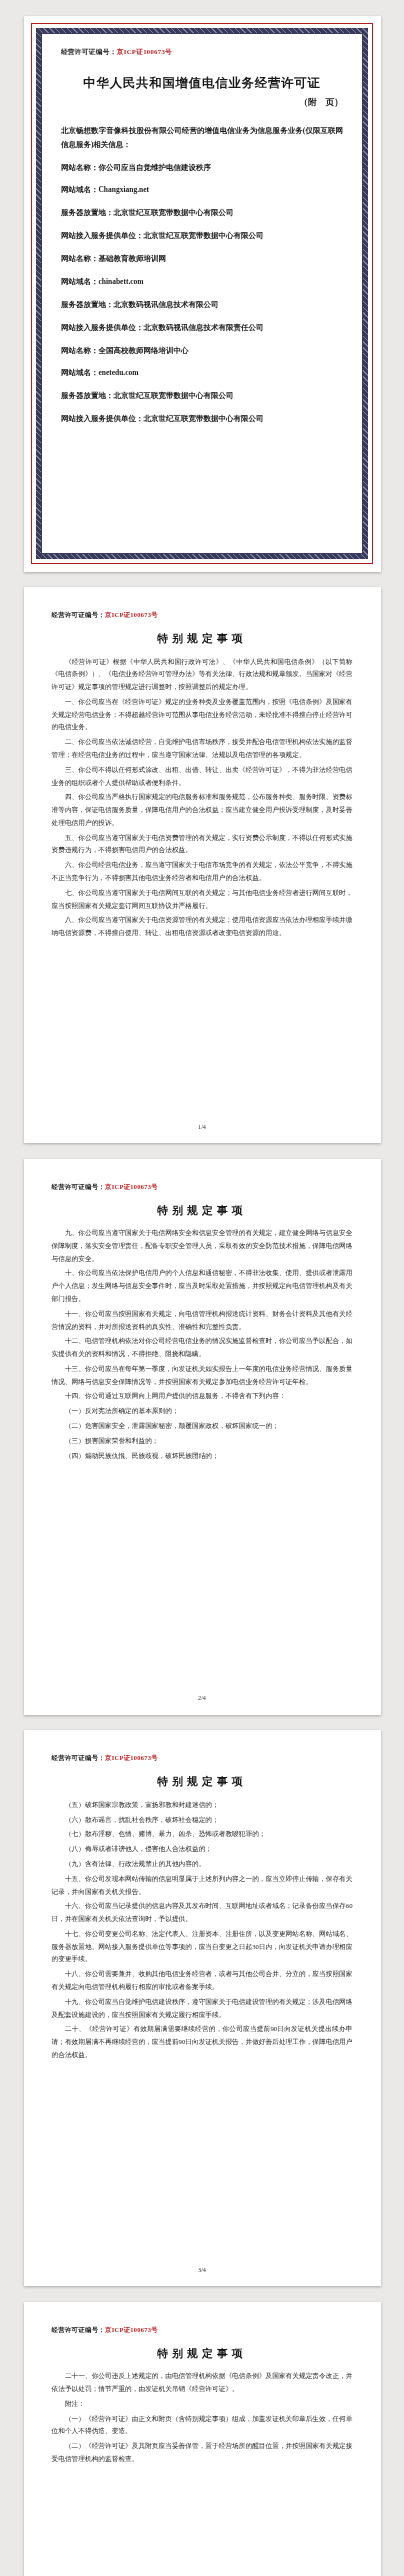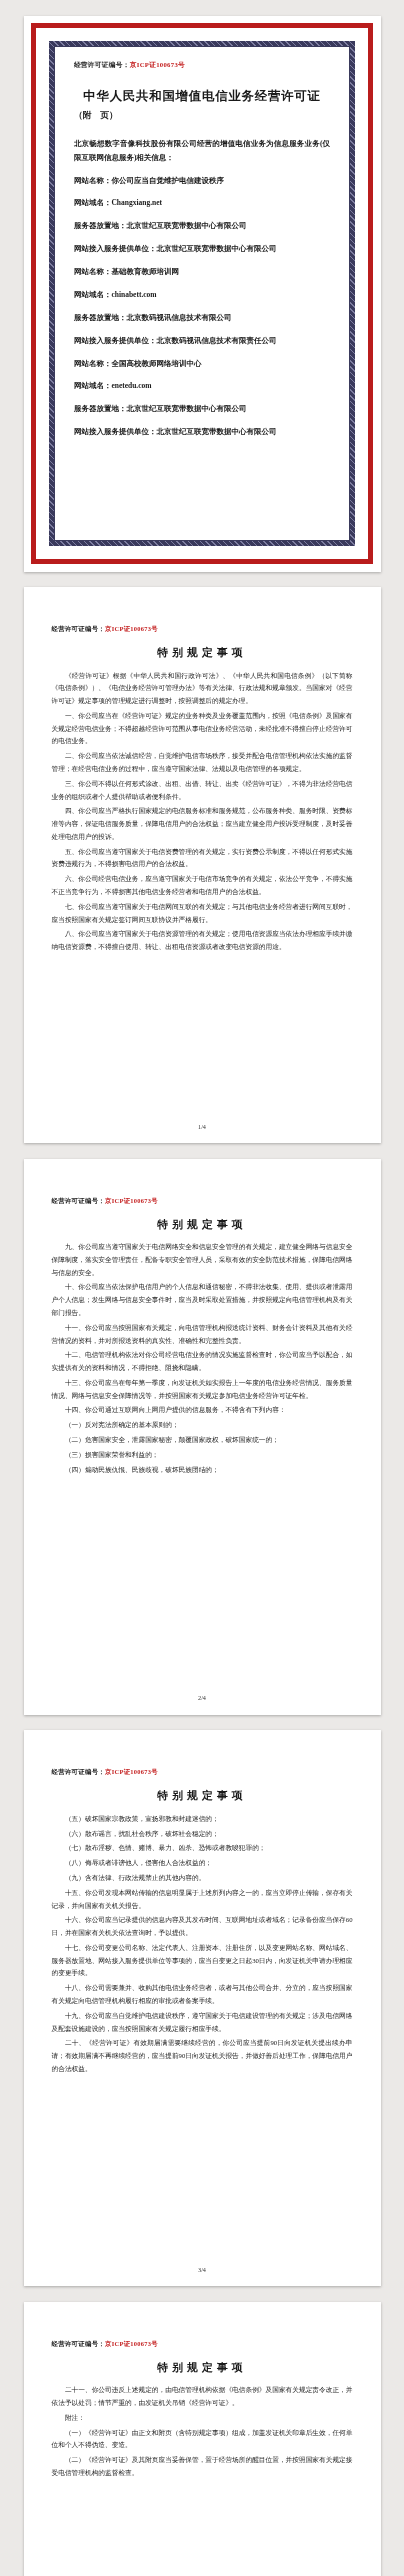--- a/index.html
+++ b/index.html
@@ -16,22 +16,22 @@
     background: #ffffff;
     box-shadow: 0 0.5px 2.6px rgba(0,0,0,.28);
     position: relative;
     box-sizing: border-box;
   }
   
   .page.cert { padding: 7.2px; }
   .cert-band-outer {
     height: 100%;
     box-sizing: border-box;
-    border: 5px solid #b91c1c;
-    padding: 13px;
+    border: 1px solid #b91c1c;
+    padding: 4px;
   }
   .cert-band {
     height: 100%;
     box-sizing: border-box;
     background: repeating-linear-gradient(45deg, #39395c 0 3.1px, #7d7da0 3.1px 4.1px);
     padding: 5.7px;
   }
   .cert-content {
     height: 100%;
     box-sizing: border-box;
@@ -46,35 +46,35 @@
   }
   .red { color: #c42020; }
   .cert-title {
     text-align: center;
     font-size: 12.4px;
     font-weight: bold;
     letter-spacing: 0.8px;
     margin: 18.5px 0 5.2px;
   }
   .cert-subtitle {
-    text-align: left;
+    text-align: right;
     font-size: 8.8px;
     font-weight: bold;
     margin: 0 0 14.4px;
   }
   .cert-body p {
     font-size: 7.5px;
     font-weight: bold;
     line-height: 1.85;
     margin: 9px 0;
     text-align: justify;
   }
   .cert-intro { margin-bottom: 3.1px !important; }
   
-  .page.prov { padding: 38px 28px 36px; }
+  .page.prov { padding: 24px 28px 36px; }
   .p-header {
     font-size: 6.4px;
     font-weight: bold;
     letter-spacing: 0.3px;
   }
   .p-title {
     text-align: center;
     font-size: 10.8px;
     font-weight: bold;
     letter-spacing: 4.1px;

